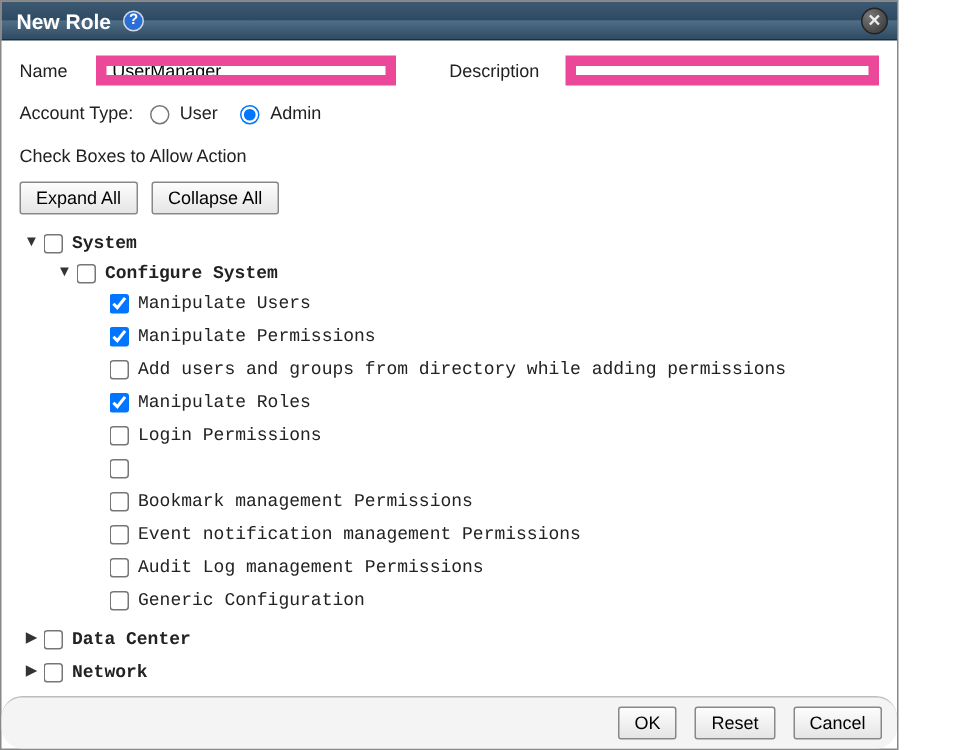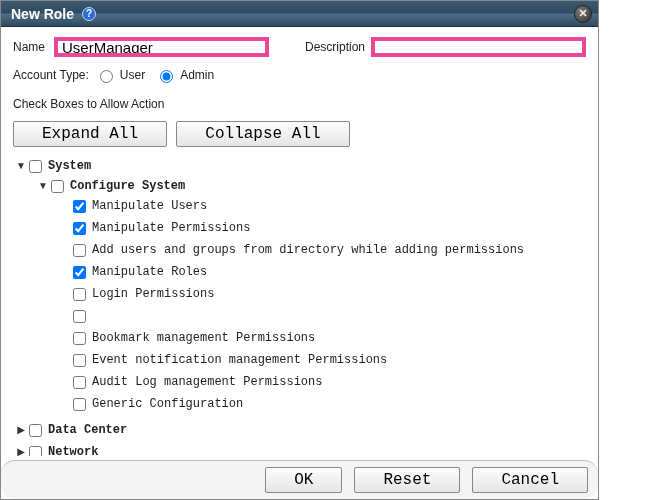--- a/index.html
+++ b/index.html
@@ -71,49 +71,48 @@
     margin-bottom:10px;
     gap:6px;
   }
   .form-row label.field-label {
     width:50px;
   }
   .form-row label.desc-label {
     width:80px;
   }
   .form-row input[type="text"] {
-    border:4px solid #ec4899;
+    border:7px solid #ec4899;
     height:20px;
     padding:1px 4px;
-    font-size:15px;
+    font-size:12px;
   }
   #name-input { width:220px; margin-right:30px;}
   #desc-input { width:230px; }
   .account-row {
     display:flex;
     align-items:center;
     gap:4px;
     margin-bottom:14px;
   }
   .account-row .lbl { margin-right:2px; }
   .account-row label { margin-right:6px; }
   .section-title {
     margin-bottom:10px;
   }
   .toolbar {
     margin-bottom:8px;
   }
   .btn {
     background: linear-gradient(to bottom, #fdfdfd, #e5e5e5);
     border:1px solid #888;
-    padding:3px 28px;
-    font-size:16px;
+    padding:3px 10px;
+    font-size:12px;
     cursor:pointer;
     border-radius:2px;
-    font-family:Liberation Mono, monospace;
   }
   .btn + .btn { margin-left:6px; }
   .tree-wrap {
     flex:1;
     position:relative;
     overflow:hidden;
   }
   .tree-scroll {
     position:absolute;
     inset:0;

